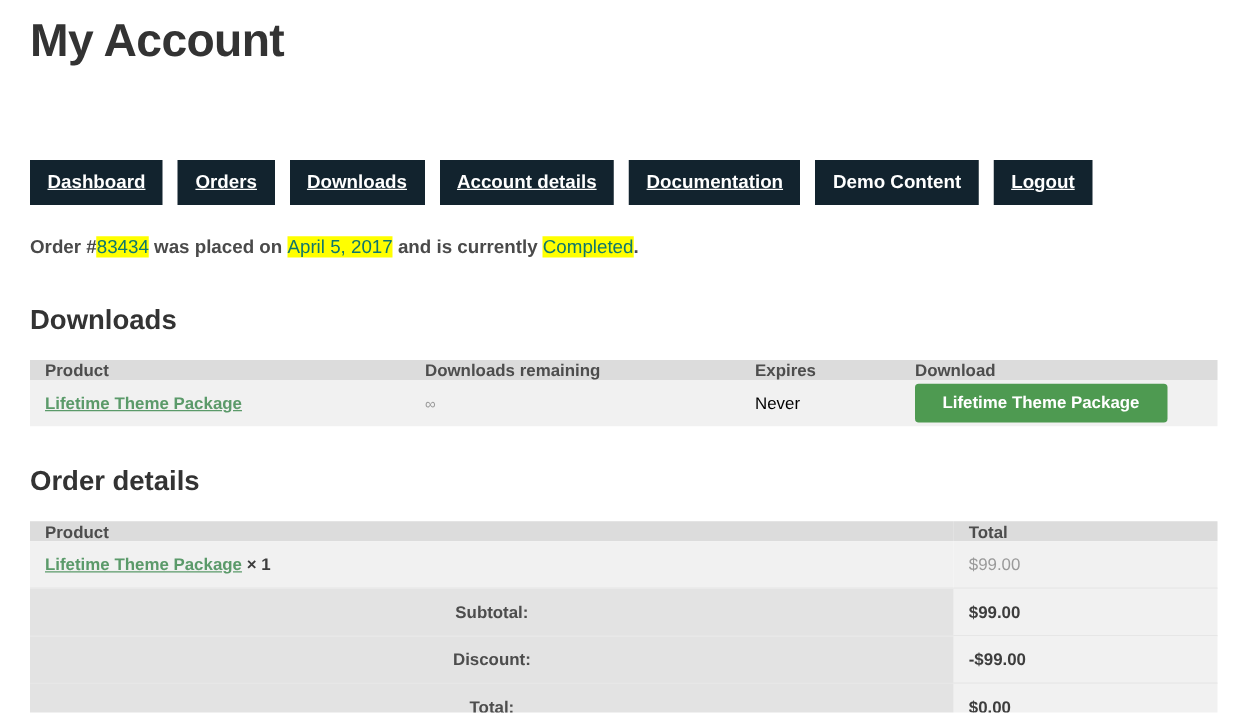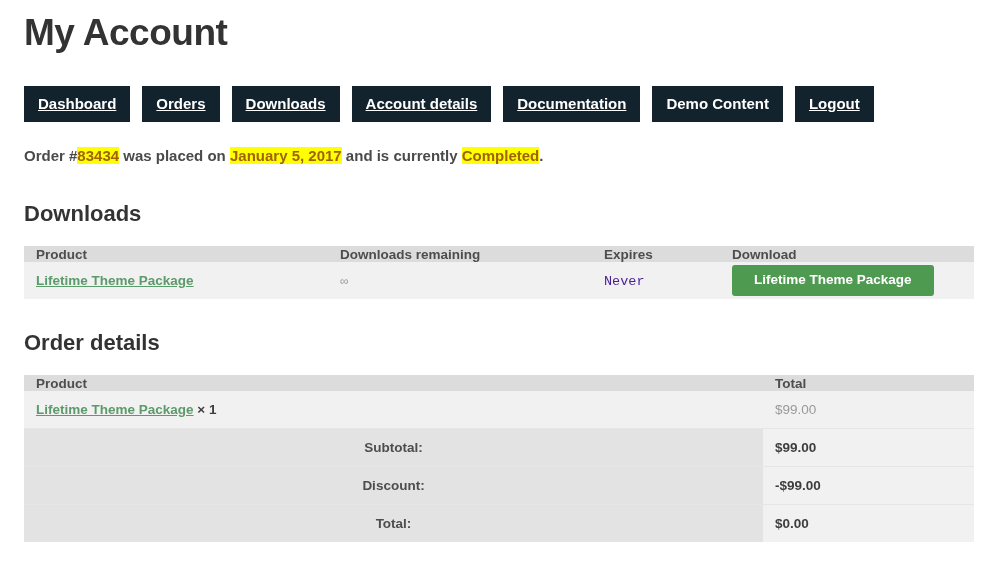--- a/index.html
+++ b/index.html
@@ -44,37 +44,38 @@
     background: #12232e;
     color: #ffffff;
     font-size: 15px;
     font-weight: bold;
     padding: 9px 14px 10px 14px;
     line-height: 17px;
     text-decoration: underline;
     white-space: nowrap;
     cursor: pointer;
     display: inline-block;
+    margin-top: 42px;
   }
   .nav-item.no-underline {
     text-decoration: none;
   }
 
   
   .order-status {
     margin-top: 24px;
     font-size: 15px;
     font-weight: bold;
     color: #4a4a4a;
     line-height: 20px;
   }
   .hl {
     background: #ffff00;
-    color: #a16207;
-    font-weight: bold;
+    color: #0f766e;
+    font-weight: normal;
   }
 
   
   .section-heading {
     font-size: 22px;
     font-weight: bold;
     color: #333333;
     margin: 0;
     line-height: 28px;
   }
@@ -117,23 +118,22 @@
   .tbl-downloads tbody td { background: #f1f1f1; }
 
   .product-link {
     color: #5b9a6a;
     font-weight: bold;
     text-decoration: underline;
     font-size: 13.5px;
     cursor: pointer;
   }
   .muted {
-    color: #4c1d95;
-    font-size: 13.5px;
-    font-family: Liberation Mono, monospace;
+    color: #000000;
+    font-size: 13.5px;
   }
   .infinity {
     color: #9a9a9a;
     font-size: 12px;
   }
 
   .dl-button {
     display: inline-block;
     background: #4e9a51;
     color: #ffffff;
@@ -184,21 +184,21 @@
   <nav class="nav">
     <span class="nav-item">Dashboard</span>
     <span class="nav-item">Orders</span>
     <span class="nav-item">Downloads</span>
     <span class="nav-item">Account details</span>
     <span class="nav-item">Documentation</span>
     <span class="nav-item no-underline">Demo Content</span>
     <span class="nav-item">Logout</span>
   </nav>
 
-  <p class="order-status"><span>Order #</span><span class="hl">83434</span><span> was placed on </span><span class="hl">January 5, 2017</span><span> and is currently </span><span class="hl">Completed</span><span>.</span></p>
+  <p class="order-status"><span>Order #</span><span class="hl">83434</span><span> was placed on </span><span class="hl">April 5, 2017</span><span> and is currently </span><span class="hl">Completed</span><span>.</span></p>
 
   <h2 class="section-heading heading-downloads">Downloads</h2>
 
   <table class="tbl-downloads">
     <thead>
       <tr>
         <th>Product</th>
         <th>Downloads remaining</th>
         <th>Expires</th>
         <th>Download</th>

